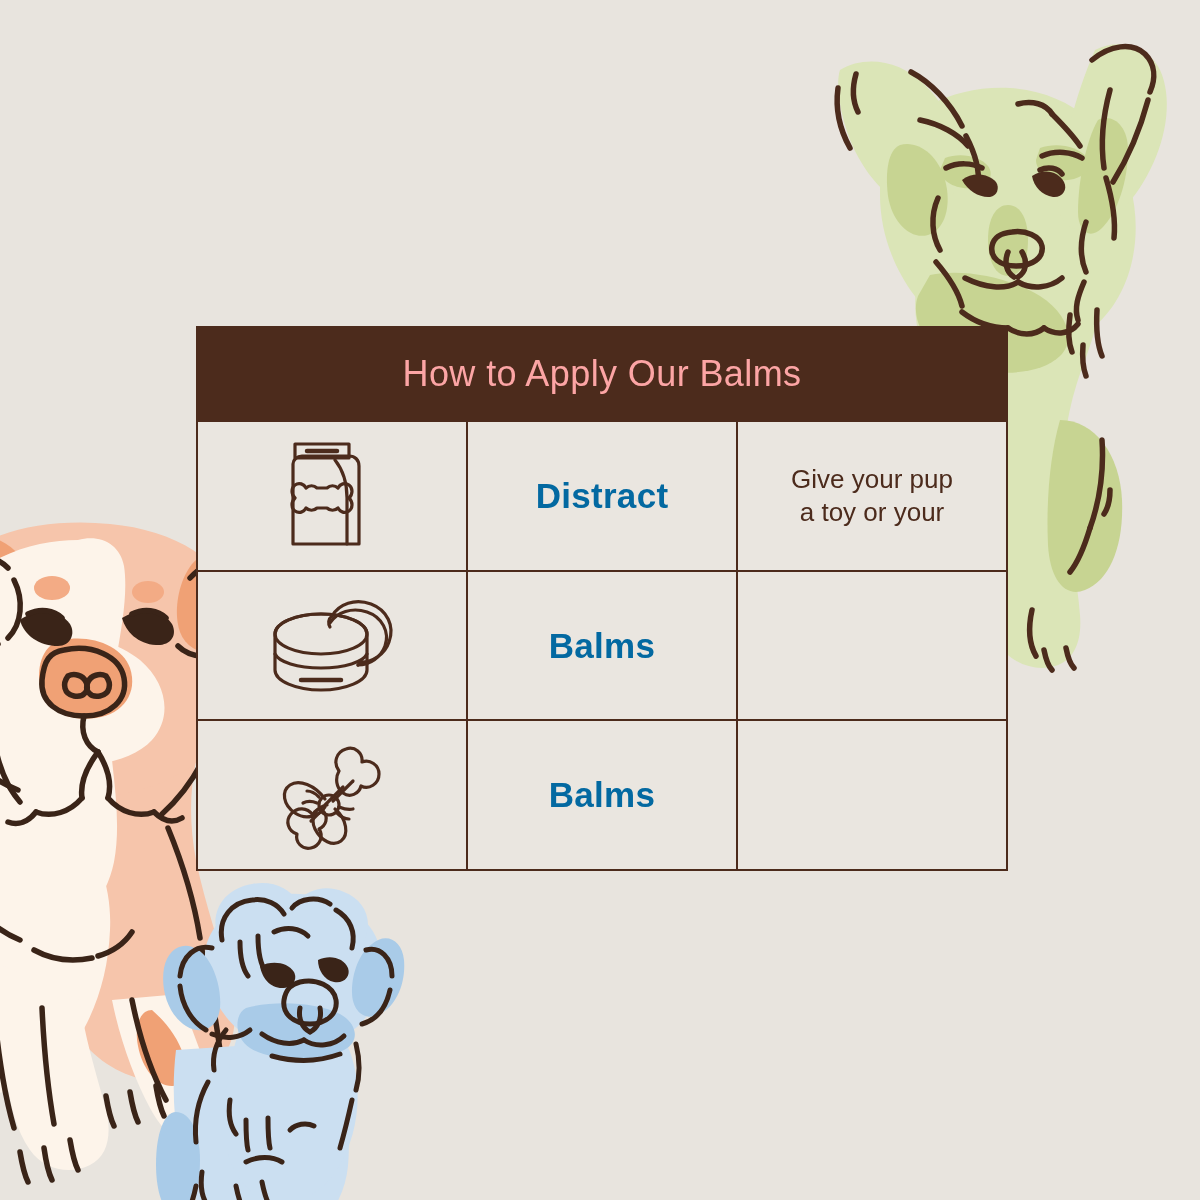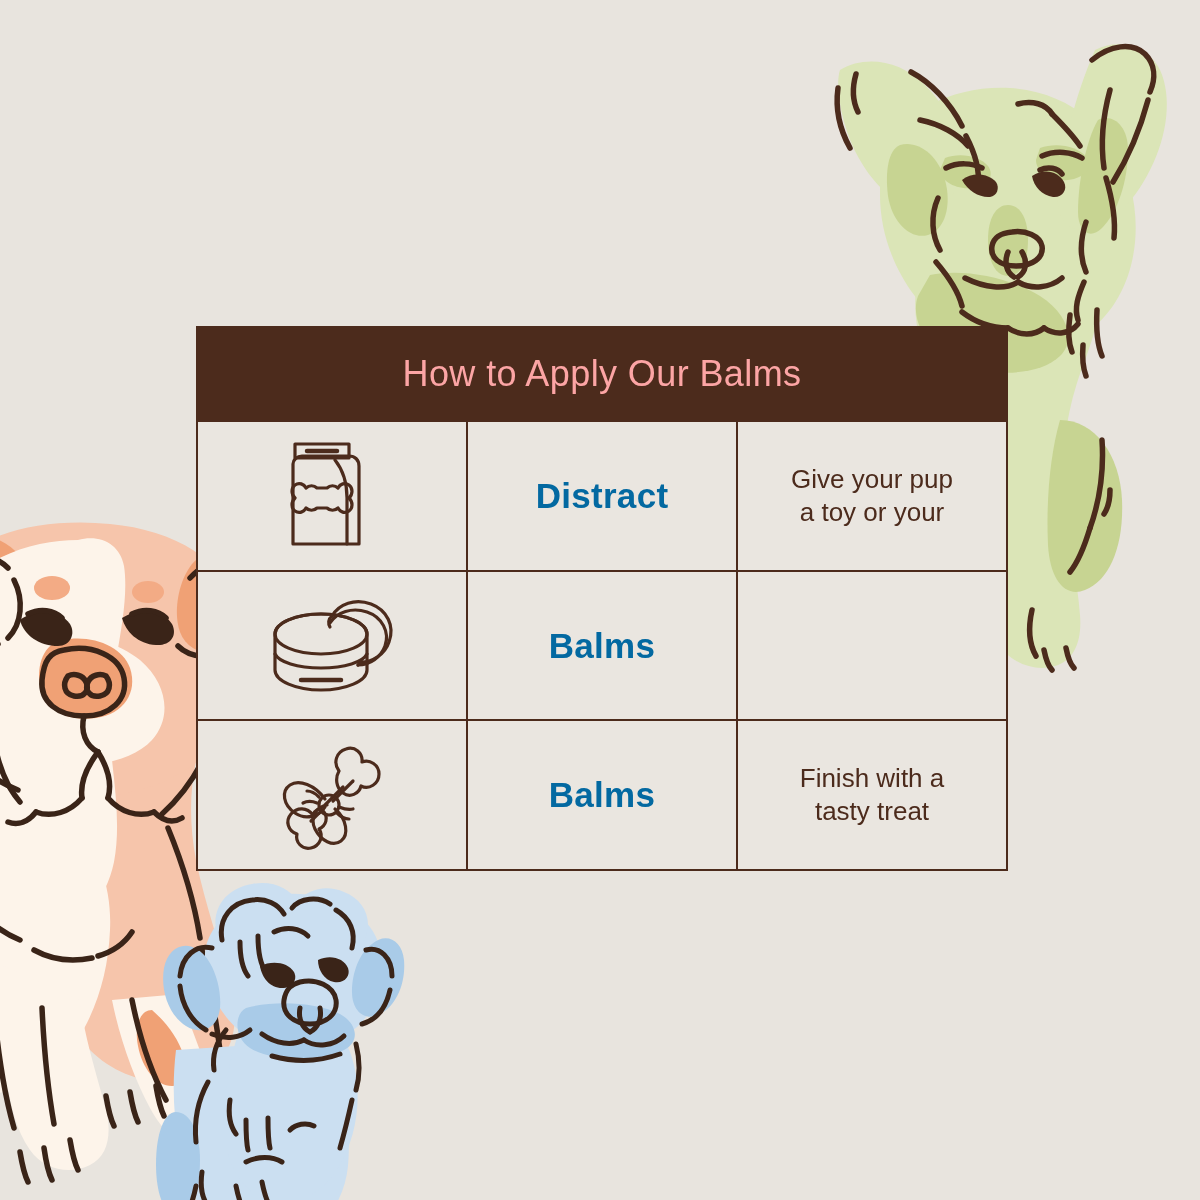--- a/index.html
+++ b/index.html
@@ -485,24 +485,18 @@
               <path d="M62 62 C58 58 54 56 50 56"></path>
               <path d="M60 68 C55 66 50 66 46 68"></path>
               <path d="M80 78 C84 82 88 84 92 84"></path>
               <path d="M82 72 C87 74 92 75 96 74"></path>
             </g>
           </svg>
         </div>
         <div class="cell-step">
           <span class="step-label">Balms</span>
         </div>
-        <div class="cell-desc">
-          <div class="desc-text">
-            <span>Finish with a</span><br>
-            <span>tasty treat</span>
-          </div>
-        </div>
       </div>
 
     </div>
   </div>
 
 </div>
 
 </body></html>

